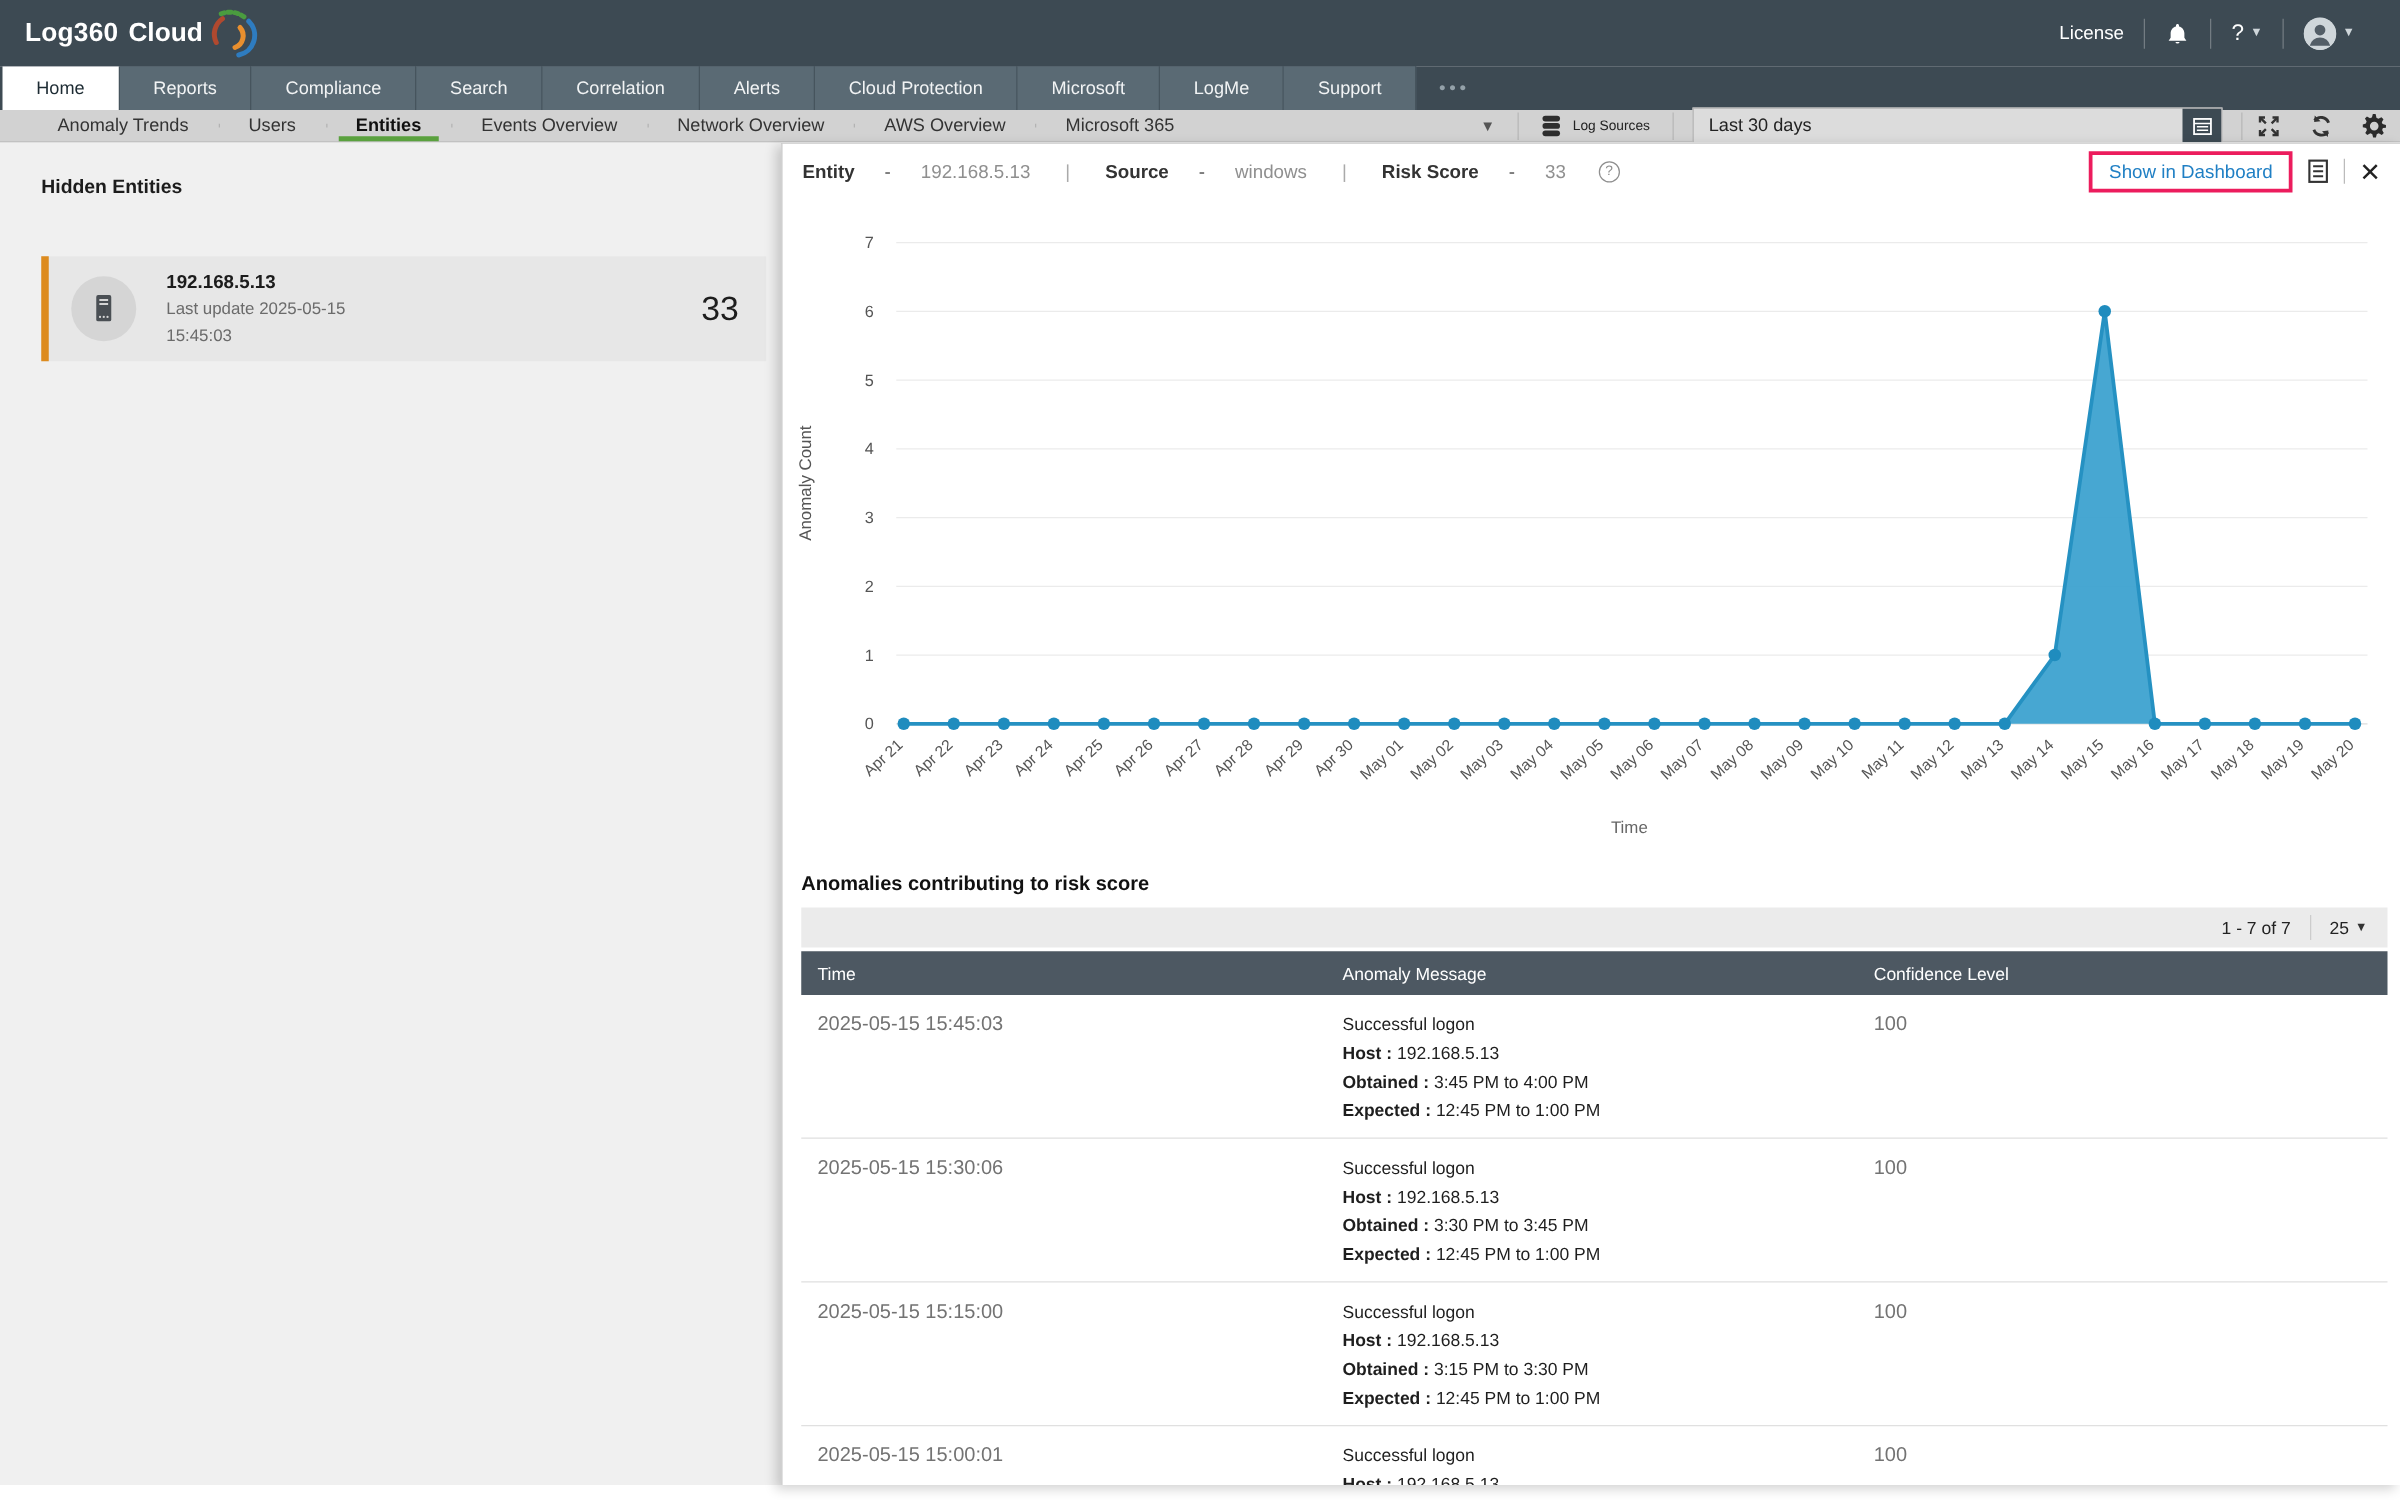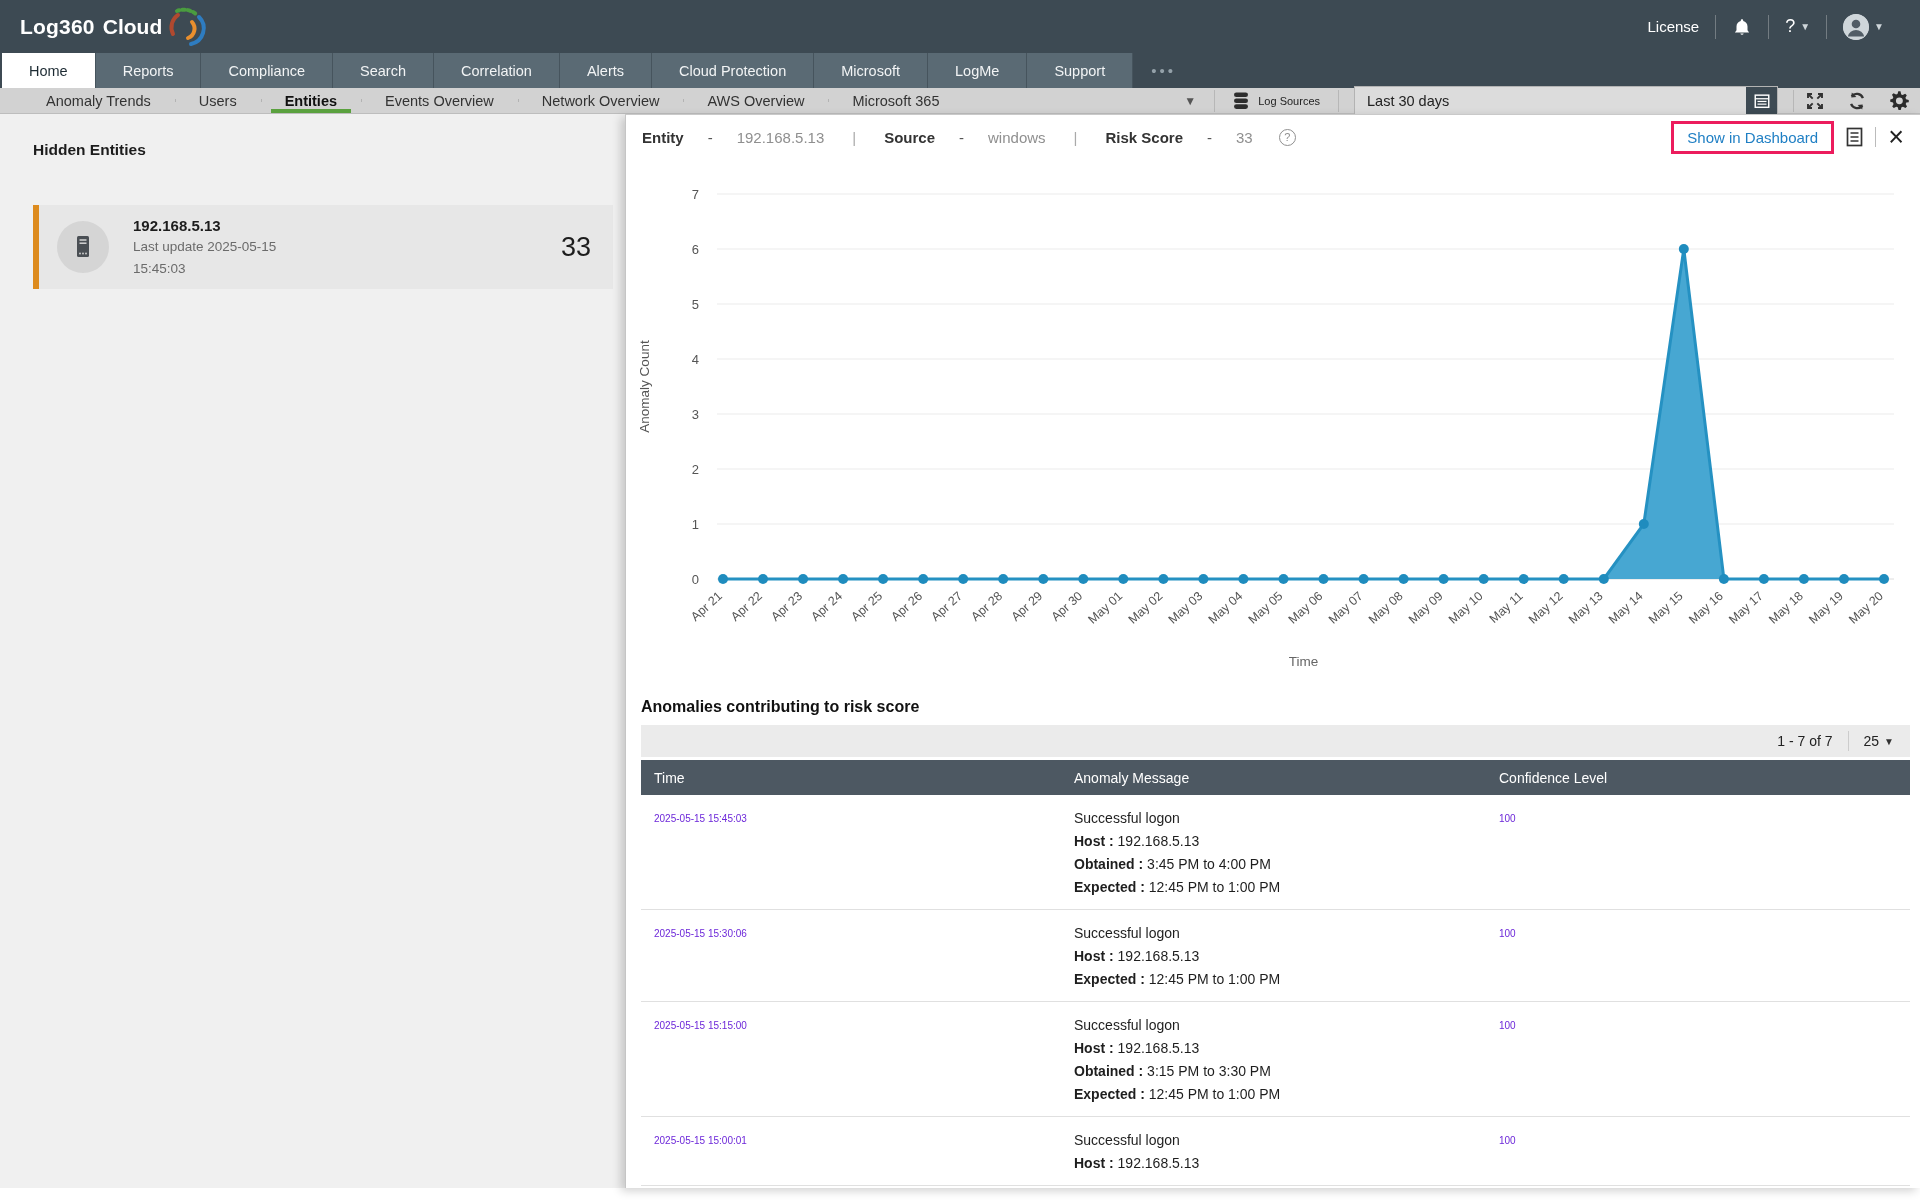--- a/index.html
+++ b/index.html
@@ -73,21 +73,21 @@
   .pagination{height:32px;background:#ebebeb;display:flex;align-items:center;justify-content:flex-end;margin:0 10px 0 15px;font-size:14px;color:#222}
   .pag-range{padding-right:15px}
   .page-size{display:flex;align-items:center;gap:5px;border-left:1px solid #cccccc;padding:2px 16px 2px 15px;cursor:pointer}
   .page-size .caret{color:#333;font-size:10px;margin:0}
   .thead{display:flex;background:#4d5862;color:#fff;height:35px;align-items:center;margin:3px 10px 0 15px;font-size:14px}
   .c1{width:433px;padding-left:13px;flex-shrink:0}
   .c2{width:425px;flex-shrink:0}
   .c3{flex:1}
   .tbody{margin:0 10px 0 15px}
   .t-row{display:flex;border-bottom:1px solid #e0e0e0;padding:12px 0 10px;align-items:flex-start}
-  .t-row .c1,.t-row .c3{font-size:10px;color:#6d28d9;line-height:23px}
+  .t-row .c1,.t-row .c3{font-size:16px;color:#737373;line-height:23px}
   .msg-line{font-size:14px;color:#1e1e1e;line-height:23px}
   .msg-line b{font-weight:bold}
 </style>
 </head>
 <body>
 
 <header class="topbar">
   <div class="logo">
     <span class="l1">Log360</span>
     <span class="l2">Cloud</span>
@@ -365,20 +365,21 @@
             <div class="msg-line"><b>Obtained :</b> 3:45 PM to 4:00 PM</div>
             <div class="msg-line"><b>Expected :</b> 12:45 PM to 1:00 PM</div>
           </div>
           <div class="c3">100</div>
         </div>
         <div class="t-row">
           <div class="c1">2025-05-15 15:30:06</div>
           <div class="c2">
             <div class="msg-line">Successful logon</div>
             <div class="msg-line"><b>Host :</b> 192.168.5.13</div>
+            <div class="msg-line"><b>Obtained :</b> 3:30 PM to 3:45 PM</div>
             <div class="msg-line"><b>Expected :</b> 12:45 PM to 1:00 PM</div>
           </div>
           <div class="c3">100</div>
         </div>
         <div class="t-row">
           <div class="c1">2025-05-15 15:15:00</div>
           <div class="c2">
             <div class="msg-line">Successful logon</div>
             <div class="msg-line"><b>Host :</b> 192.168.5.13</div>
             <div class="msg-line"><b>Obtained :</b> 3:15 PM to 3:30 PM</div>

